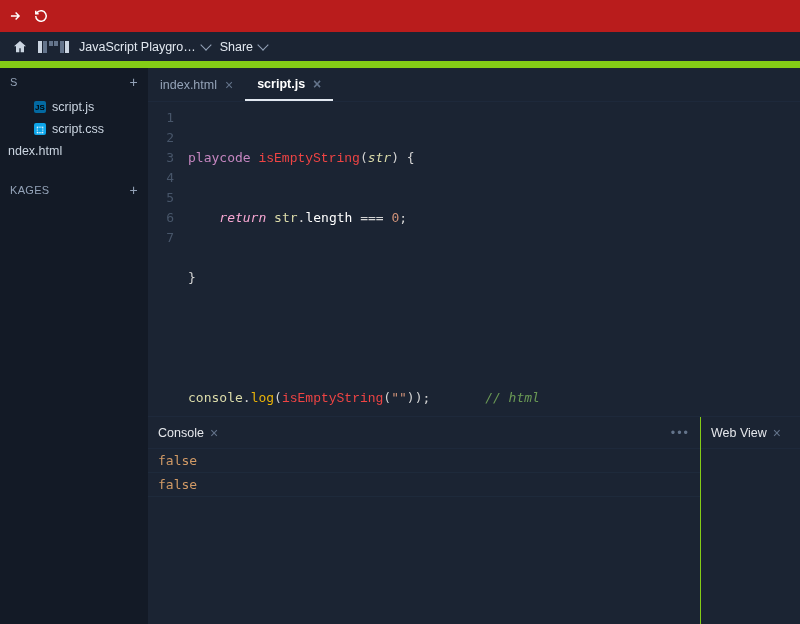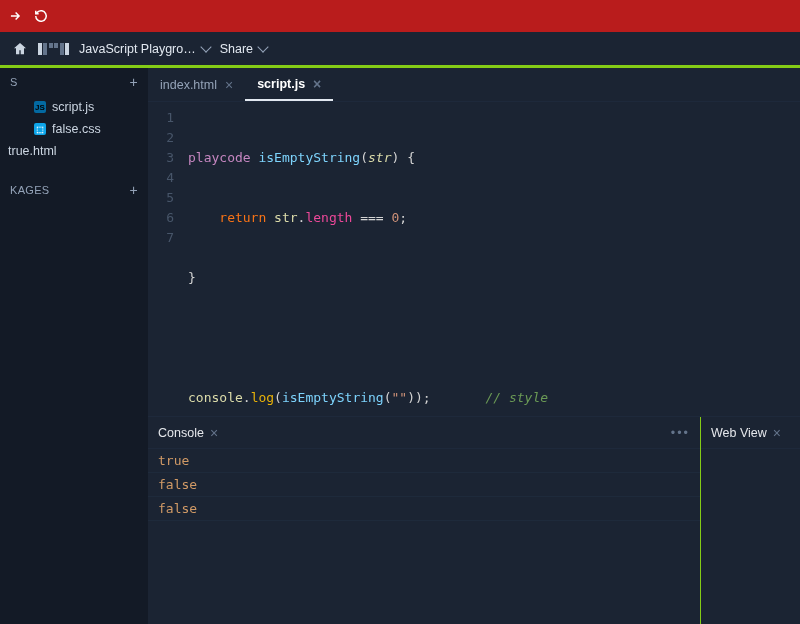--- a/index.html
+++ b/index.html
@@ -1,21 +1,21 @@
 <!DOCTYPE html>
 <html><head>
   <meta charset="utf-8">
   <style>
     * { margin: 0; padding: 0; box-sizing: border-box; }
     body { width: 800px; height: 624px; background: #1b2433; font-family: -apple-system, BlinkMacSystemFont, "Segoe UI", sans-serif; color: #e5e7eb; overflow: hidden; }
     .browser-bar { background: #b91c1c; height: 32px; display: flex; align-items: center; padding: 0 8px; gap: 12px; }
     .nav-icon { color: #fff; display: flex; align-items: center; cursor: pointer; }
     .url-box { display: flex; align-items: center; gap: 6px; color: #fff; font-size: 12px; }
     .url-chip { background: rgba(255,255,255,0.18); padding: 2px 5px; border-radius: 4px; display: flex; align-items: center; }
-    .app-bar { background: #1b2433; height: 36px; display: flex; align-items: center; padding: 0 12px; gap: 10px; border-bottom: 3px solid #84cc16; text-align: center; }
+    .app-bar { background: #1b2433; height: 36px; display: flex; align-items: center; padding: 0 12px; gap: 10px; border-bottom: 7px solid #84cc16; text-align: center; }
     .icon-btn { color: #cbd5e1; cursor: pointer; display: flex; align-items: center; }
     .layout-icons { display: flex; gap: 2px; }
     .layout-icon { display: flex; gap: 1px; }
     .layout-bar { width: 4px; height: 12px; background: #64748b; }
     .layout-bar.active { background: #cbd5e1; }
     .dropdown { display: flex; align-items: center; gap: 6px; font-size: 12.5px; color: #e2e8f0; cursor: pointer; }
     .chevron-down { width: 8px; height: 8px; border-right: 1.5px solid #94a3b8; border-bottom: 1.5px solid #94a3b8; transform: rotate(45deg); margin-top: -3px; }
     .main { display: flex; height: calc(624px - 32px - 36px); }
     .sidebar { width: 148px; background: #131a26; display: flex; flex-direction: column; }
     .side-section { padding: 6px 10px; font-size: 11px; color: #94a3b8; display: flex; align-items: center; justify-content: space-between; letter-spacing: 0.3px; }
@@ -31,25 +31,25 @@
     .content { flex: 1; display: flex; flex-direction: column; }
     .tabs { display: flex; height: 34px; align-items: center; border-bottom: 1px solid #1e293b; font-size: 12.5px; }
     .tab { padding: 0 12px; height: 100%; display: flex; align-items: center; gap: 8px; color: #94a3b8; cursor: pointer; }
     .tab.active { color: #fff; font-weight: 600; border-bottom: 2px solid #e2e8f0; }
     .tab-close { font-size: 14px; color: #64748b; cursor: pointer; }
     .editor { flex: 1; display: flex; font-family: "SF Mono", Monaco, Menlo, Consolas, monospace; font-size: 13px; line-height: 20px; padding-top: 6px; overflow: hidden; }
     .gutter { width: 40px; text-align: right; color: #475569; padding-right: 14px; user-select: none; }
     .code { flex: 1; white-space: pre; }
     .code-line { height: 20px; }
     .kw-func { color: #c586c0; }
-    .kw-ret { color: #f97316; }
-    .fn-name { color: #7dd3fc; }
+    .kw-ret { color: #f9a8d4; font-style: italic; }
+    .fn-name { color: #ef4444; font-family: Liberation Mono, monospace; }
     .param { color: #dcdcaa; font-style: italic; }
     .brace { color: #d4d4d4; }
-    .prop { color: #ec4899; }
+    .prop { color: #ffffff; }
     .obj { color: #dcdcaa; }
     .op { color: #d4d4d4; }
     .num { color: #ce9178; }
     .str { color: #ce9178; }
     .comment { color: #6a9955; font-style: italic; }
     .call { color: #eab308; }
     .bottom-panels { height: 208px; display: flex; border-top: 1px solid #1e293b; }
     .console-panel { flex: 1; display: flex; flex-direction: column; }
     .webview-panel { width: 100px; border-left: 1px solid #84cc16; }
     .panel-header { height: 32px; border-bottom: 1px solid #1e293b; display: flex; align-items: center; padding: 0 10px; font-size: 12.5px; justify-content: space-between; }
@@ -113,24 +113,24 @@
     <div class="side-section">
       <span>S</span>
       <span class="side-plus">+</span>
     </div>
     <div class="tree-item indent">
       <span class="file-icon js-icon">JS</span>
       <span>script.js</span>
     </div>
     <div class="tree-item indent">
       <span class="file-icon css-icon">⬚</span>
-      <span>false.css</span>
+      <span>script.css</span>
     </div>
     <div class="tree-item root">
-      <span>true.html</span>
+      <span>ndex.html</span>
     </div>
     <div style="height:14px"></div>
     <div class="side-section">
       <span>KAGES</span>
       <span class="side-plus">+</span>
     </div>
   </div>
 
   <div class="content">
     <div class="tabs">
@@ -152,39 +152,38 @@
         <div>4</div>
         <div>5</div>
         <div>6</div>
         <div>7</div>
       </div>
       <div class="code">
         <div class="code-line"><span class="kw-func">playcode</span> <span class="fn-name">isEmptyString</span><span class="brace">(</span><span class="param">str</span><span class="brace">) {</span></div>
         <div class="code-line">    <span class="kw-ret">return</span> <span class="obj">str</span><span class="brace">.</span><span class="prop">length</span> <span class="op">===</span> <span class="num">0</span><span class="brace">;</span></div>
         <div class="code-line"><span class="brace">}</span></div>
         <div class="code-line"></div>
-        <div class="code-line"><span class="obj">console</span><span class="brace">.</span><span class="call">log</span><span class="brace">(</span><span class="fn-name">isEmptyString</span><span class="brace">(</span><span class="str">""</span><span class="brace">));</span>       <span class="comment">// style</span></div>
+        <div class="code-line"><span class="obj">console</span><span class="brace">.</span><span class="call">log</span><span class="brace">(</span><span class="fn-name">isEmptyString</span><span class="brace">(</span><span class="str">""</span><span class="brace">));</span>       <span class="comment">// html</span></div>
         
         
       </div>
     </div>
 
     <div class="bottom-panels">
       <div class="console-panel">
         <div class="panel-header">
           <div class="panel-title-group">
             <span>Console</span>
             <span class="tab-close">×</span>
           </div>
           <div class="panel-actions">
             <span class="dots">•••</span>
           </div>
         </div>
         <div class="console-body">
-          <div class="console-line">true</div>
           <div class="console-line">false</div>
           <div class="console-line">false</div>
         </div>
       </div>
       <div class="webview-panel">
         <div class="panel-header">
           <div class="panel-title-group">
             <span>Web View</span>
             <span class="tab-close">×</span>
           </div>

